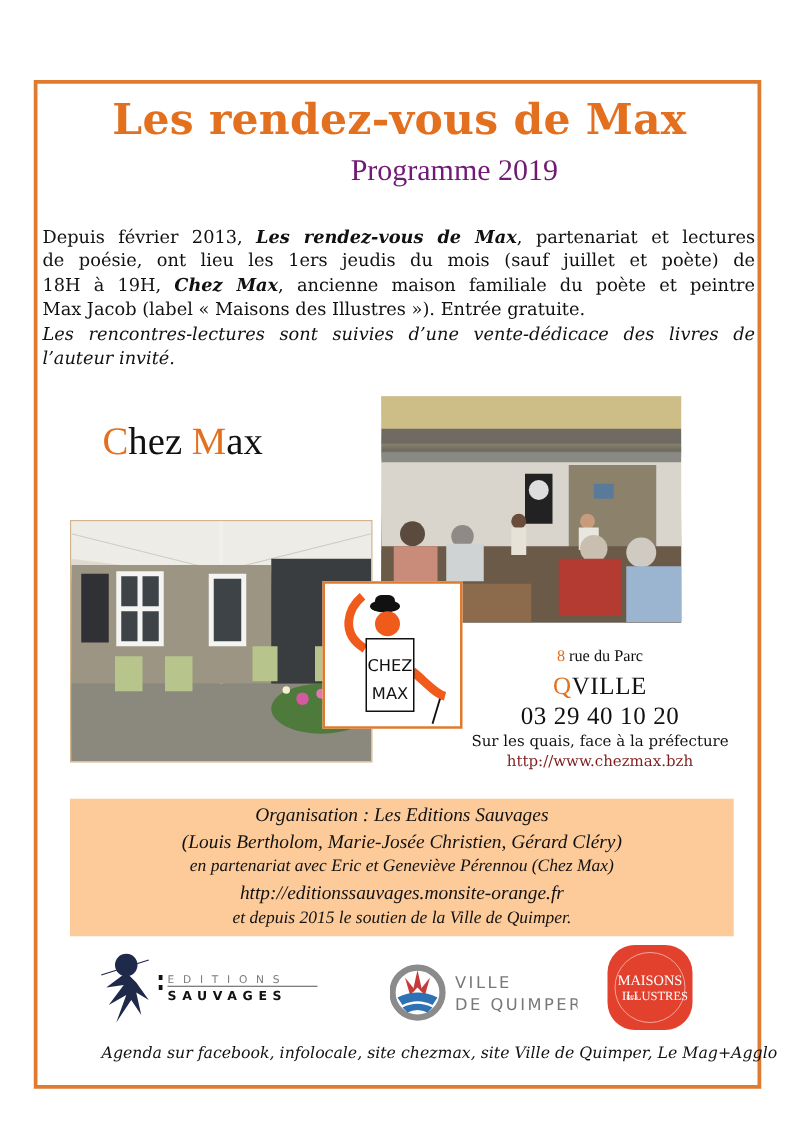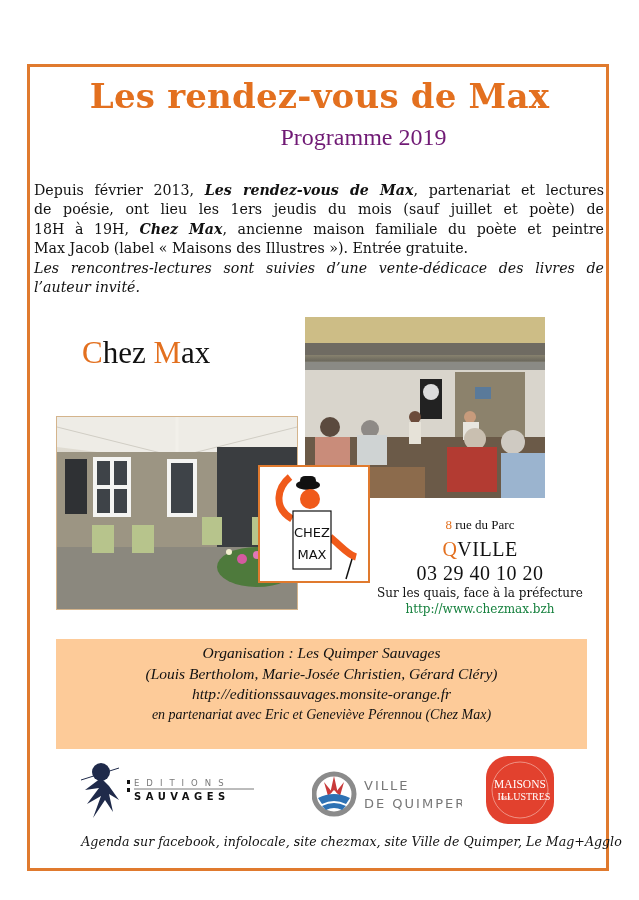--- a/index.html
+++ b/index.html
@@ -16,21 +16,21 @@
   .chez .acc { color:#E3701F; }
   .photo { position:absolute; overflow:hidden; }
   .photo-right { left:305px; top:317px; width:240px; height:181px; background:linear-gradient(180deg,#c9b98a 0%, #d8cba0 12%, #6d6a5e 24%, #e6e3da 30%, #d9d5cb 50%, #7b5a44 68%, #3b3128 85%, #2a231c 100%); }
   .photo-left { left:56px; top:416px; width:240px; height:192px; border:1px solid #d4b48c; background:linear-gradient(180deg,#e9e7df 0%, #dedad0 18%, #9d9684 28%, #8f8a7a 55%, #6f6d63 75%, #8d8a80 100%); }
   .logo-box { position:absolute; left:258px; top:465px; width:108px; height:114px; background:#fff; border:2px solid #E07A2E; }
   .addr { position:absolute; left:350px; top:513px; width:260px; text-align:center; font-family:"Liberation Serif", serif; }
   .addr .l1 { font-size:13px; line-height:24px; }
   .addr .l2 { font-size:20px; line-height:24px; letter-spacing:0.5px; }
   .addr .l3 { font-size:20px; line-height:24px; letter-spacing:0.5px; }
   .addr .l4 { font-size:13px; line-height:16px; font-family:"DejaVu Serif", serif; font-size:12px; }
-  .addr .l5 { font-size:12.5px; line-height:16px; color:#15803d; font-family:"DejaVu Serif", serif; font-size:12px; }
+  .addr .l5 { font-size:12.5px; line-height:16px; color:#7f1d1d; font-family:"DejaVu Serif", serif; font-size:12px; }
   .addr .acc { color:#E3701F; }
   .org { position:absolute; left:56px; top:639px; width:531px; height:110px; background:#FDCB99; text-align:center; font-family:"Liberation Serif", serif; font-style:italic; color:#111; padding-top:4px; box-sizing:border-box; }
   .org .r { display:block; font-size:15.5px; line-height:20.5px; }
   .org .r.small { font-size:14px; }
   .logos { position:absolute; top:760px; }
   .footer { position:absolute; left:0; width:639px; top:834px; text-align:center; font-family:"DejaVu Serif", serif; font-style:italic; font-size:12.6px; color:#111;padding-left:32px; }
   svg { display:block; }
 </style>
 </head>
 <body>
@@ -125,24 +125,25 @@
 
 <div class="addr">
   <div class="l1"><span class="acc">8</span><span> rue du Parc</span></div>
   <div class="l2"><span class="acc">Q</span><span>VILLE</span></div>
   <div class="l3">03 29 40 10 20</div>
   <div class="l4">Sur les quais, face à la préfecture</div>
   <div class="l5">http://www.chezmax.bzh</div>
 </div>
 
 <div class="org">
-  <span class="r">Organisation : Les Quimper Sauvages</span>
+  <span class="r">Organisation : Les Editions Sauvages</span>
   <span class="r">(Louis Bertholom, Marie-Josée Christien, Gérard Cléry)</span>
+  <span class="r small">en partenariat avec Eric et Geneviève Pérennou (Chez Max)</span>
   <span class="r">http://editionssauvages.monsite-orange.fr</span>
-  <span class="r small">en partenariat avec Eric et Geneviève Pérennou (Chez Max)</span>
+  <span class="r small">et depuis 2015 le soutien de la Ville de Quimper.</span>
 </div>
 
 <div class="logos" style="left:79px;">
   <svg width="180" height="64" viewBox="0 0 180 64">
     <g fill="#1f2a4a">
       <circle cx="22" cy="12" r="9"></circle>
       <polygon points="22,18 6,30 20,28 8,44 22,36 14,58 26,40 34,52 30,34 40,40 30,26"></polygon>
       <line x1="2" y1="20" x2="40" y2="8" stroke="#1f2a4a" stroke-width="1"></line>
     </g>
     <rect x="48" y="20" width="3" height="4" fill="#111"></rect>

